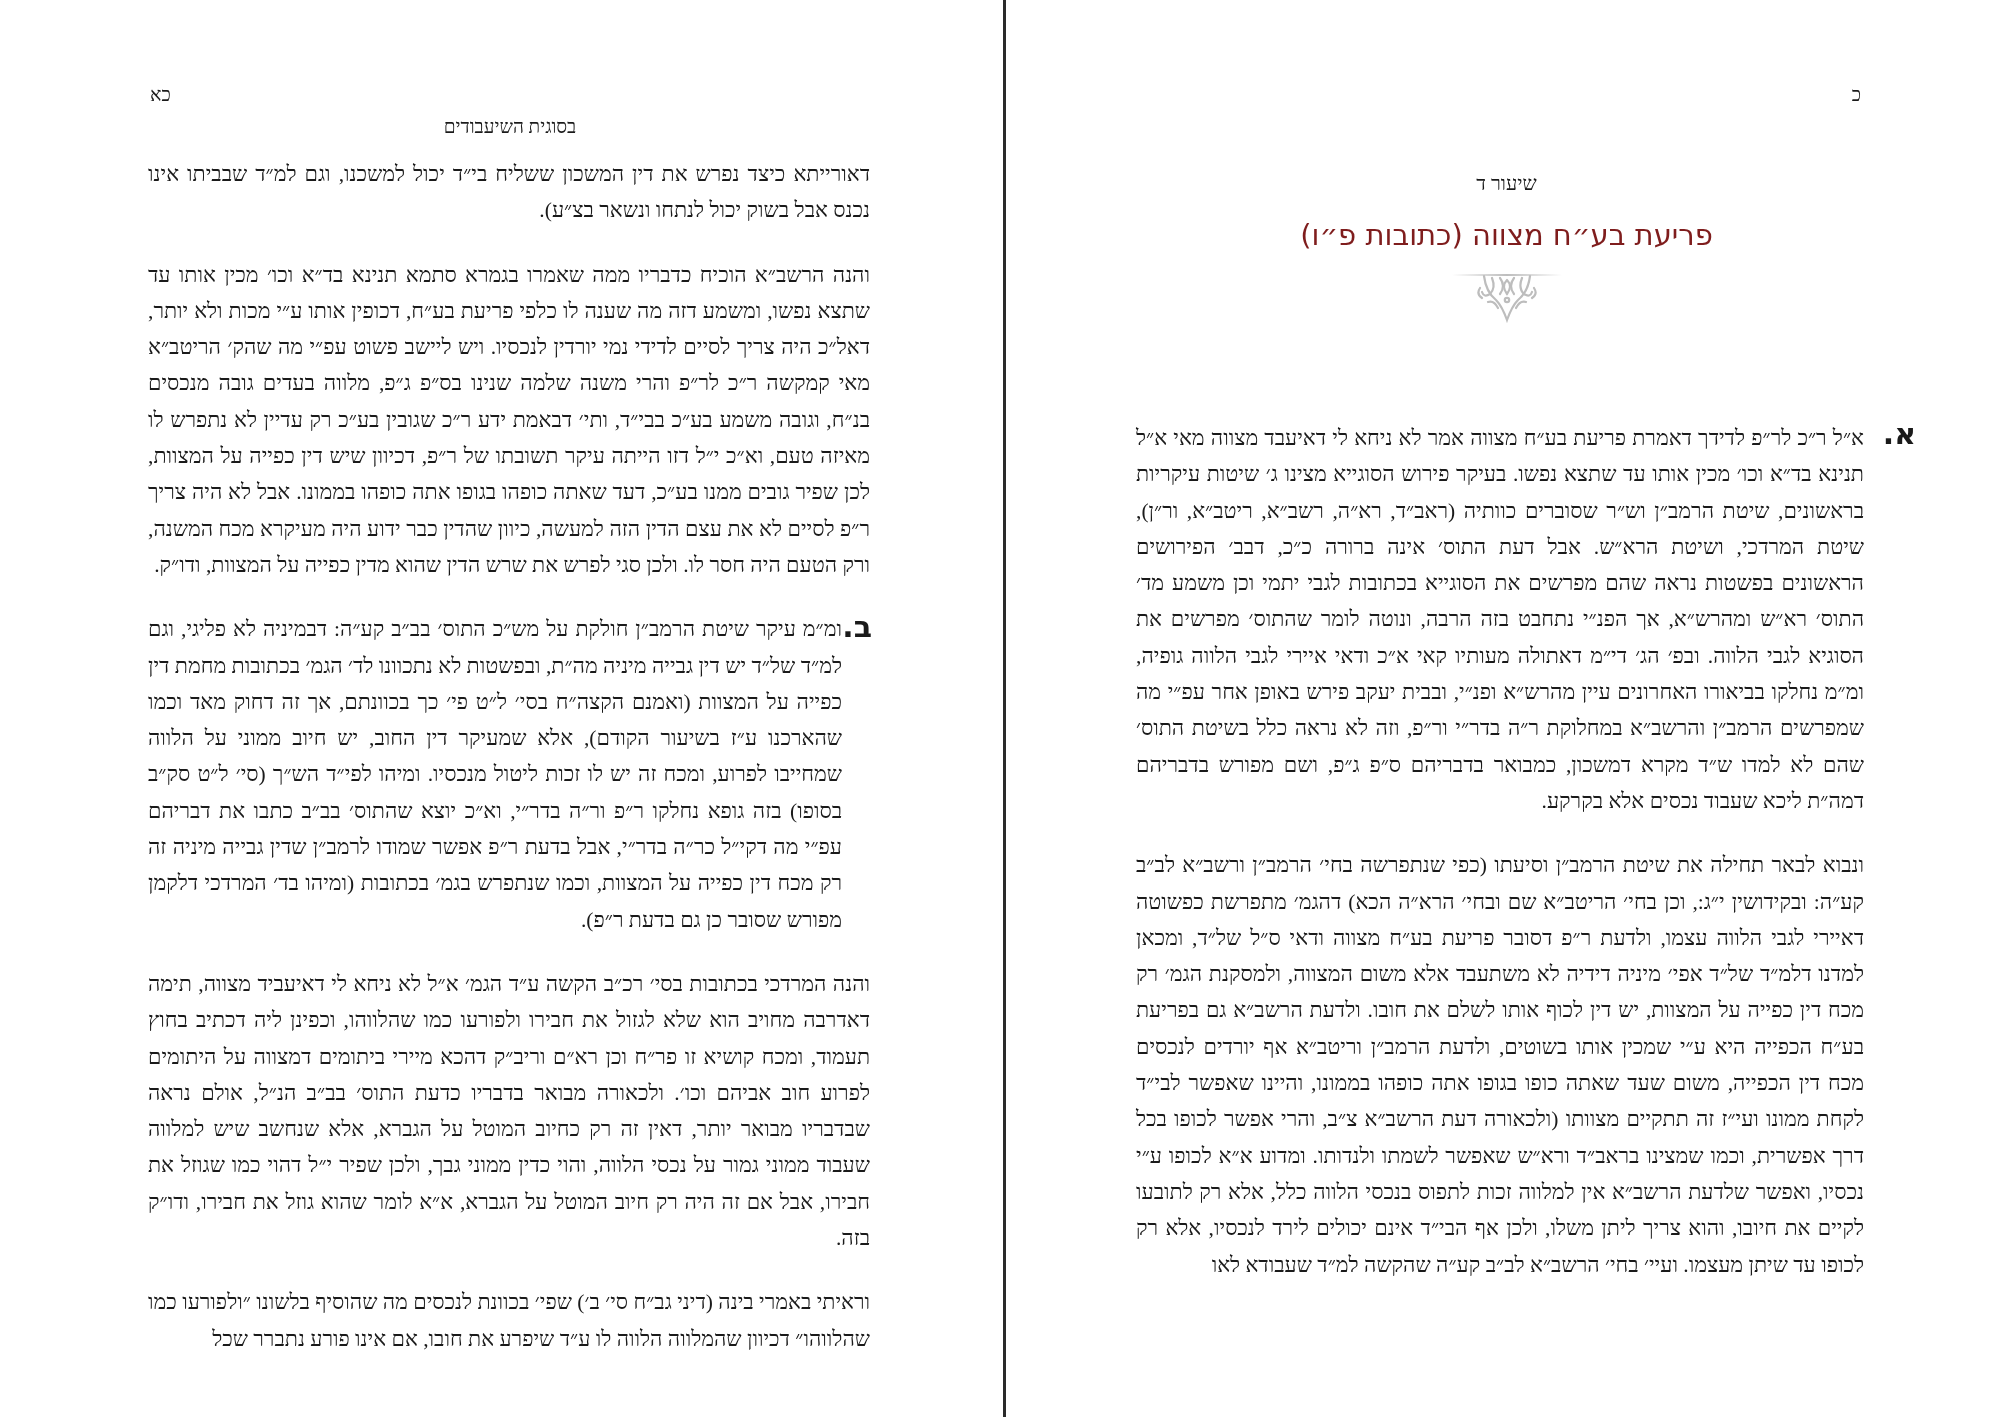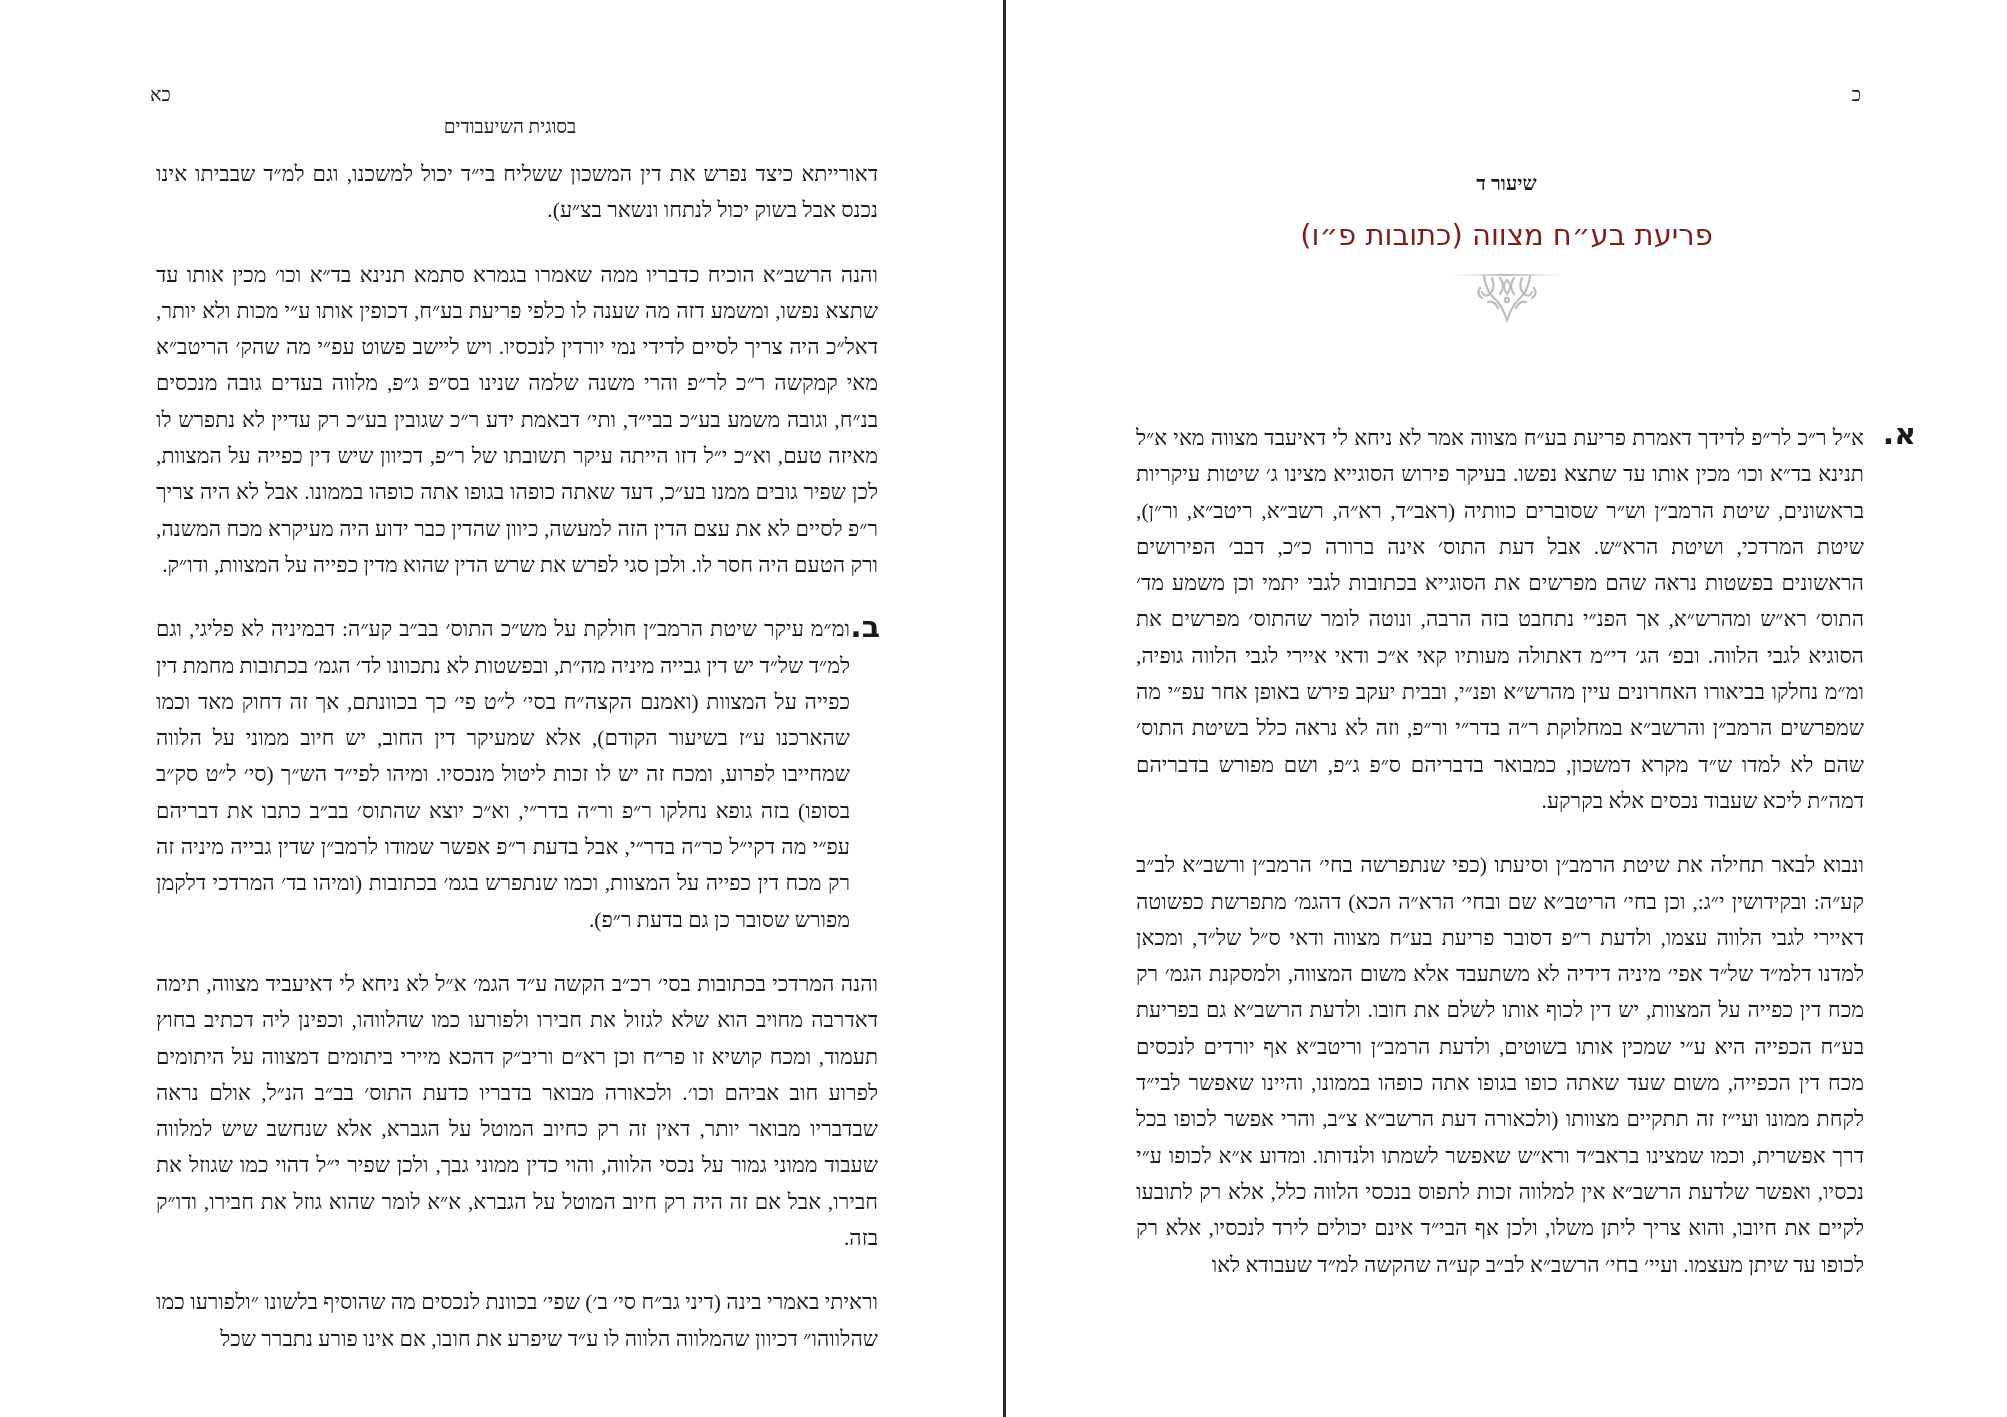--- a/index.html
+++ b/index.html
@@ -26,34 +26,34 @@
   .running-head .pg-num { position: absolute; top: 0; }
   .page.left .running-head .pg-num { left: 0; }
   .page.right .running-head .pg-num { right: 0; }
   .running-head .title { position: absolute; left: 0; right: 0; text-align: center; margin-top: 32px; }
 
   .body-text {
     position: absolute; direction: rtl; text-align: justify;
     text-align-last: right;
     font-size: 21.5px; line-height: 36.3px;
   }
-  .page.left .body-text { left: 156px; width: 722px; top: 156px; }
+  .page.left .body-text { left: 148px; width: 722px; top: 156px; }
   .page.right .body-text { left: 130px; width: 728px; top: 420px; }
 
   .para { margin: 0 0 28px 0; text-indent: 0; }
   .para.marked { position: relative; padding-right: 0; }
   .letter-mark {
     position: absolute; font-weight: bold; font-size: 30px;
     font-family: "DejaVu Sans", sans-serif;
   }
   .page.left .letter-mark { right: -2px; top: -2px; }
   .page.right .letter-mark { right: -52px; top: -4px; }
   .para.hanging { padding-right: 28px; }
 
-  .chapter-head { position: absolute; left: 0; width: 100%; text-align: center; direction: rtl; font-weight: bold; }
+  .chapter-head { position: absolute; left: 0; width: 100%; text-align: center; direction: rtl; }
   .shiur-label { top: 172px; font-size: 20px; }
   .chapter-title { top: 218px; font-size: 29px; font-family: "DejaVu Sans", sans-serif; font-weight: normal; color: #7f1d1d; }
   .ornament {
     position: absolute; left: 50%; top: 270px; transform: translateX(-50%);
     width: 110px; height: 58px;
   }
 </style>
 </head>
 <body>
 

